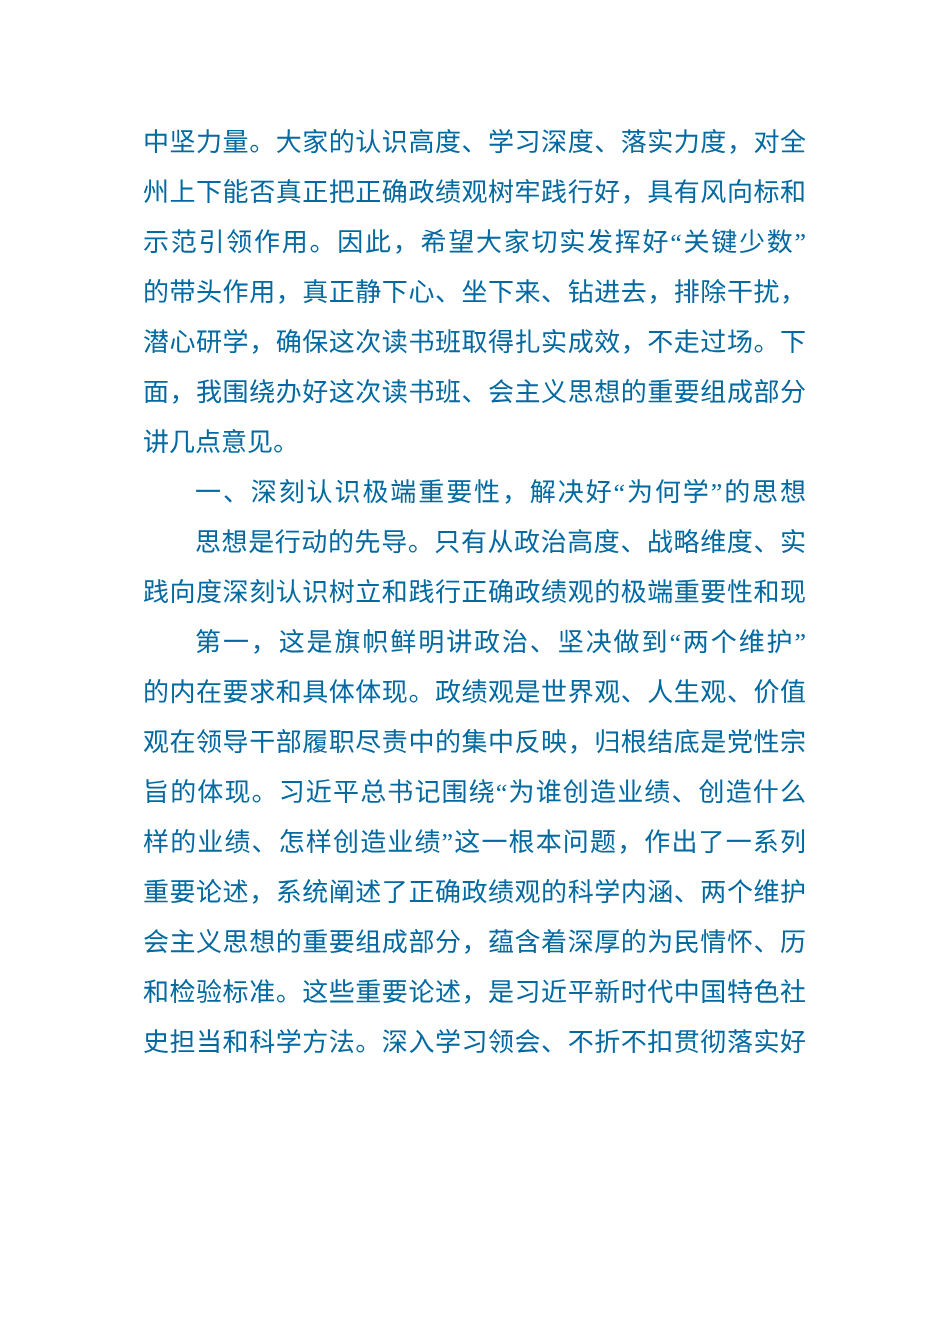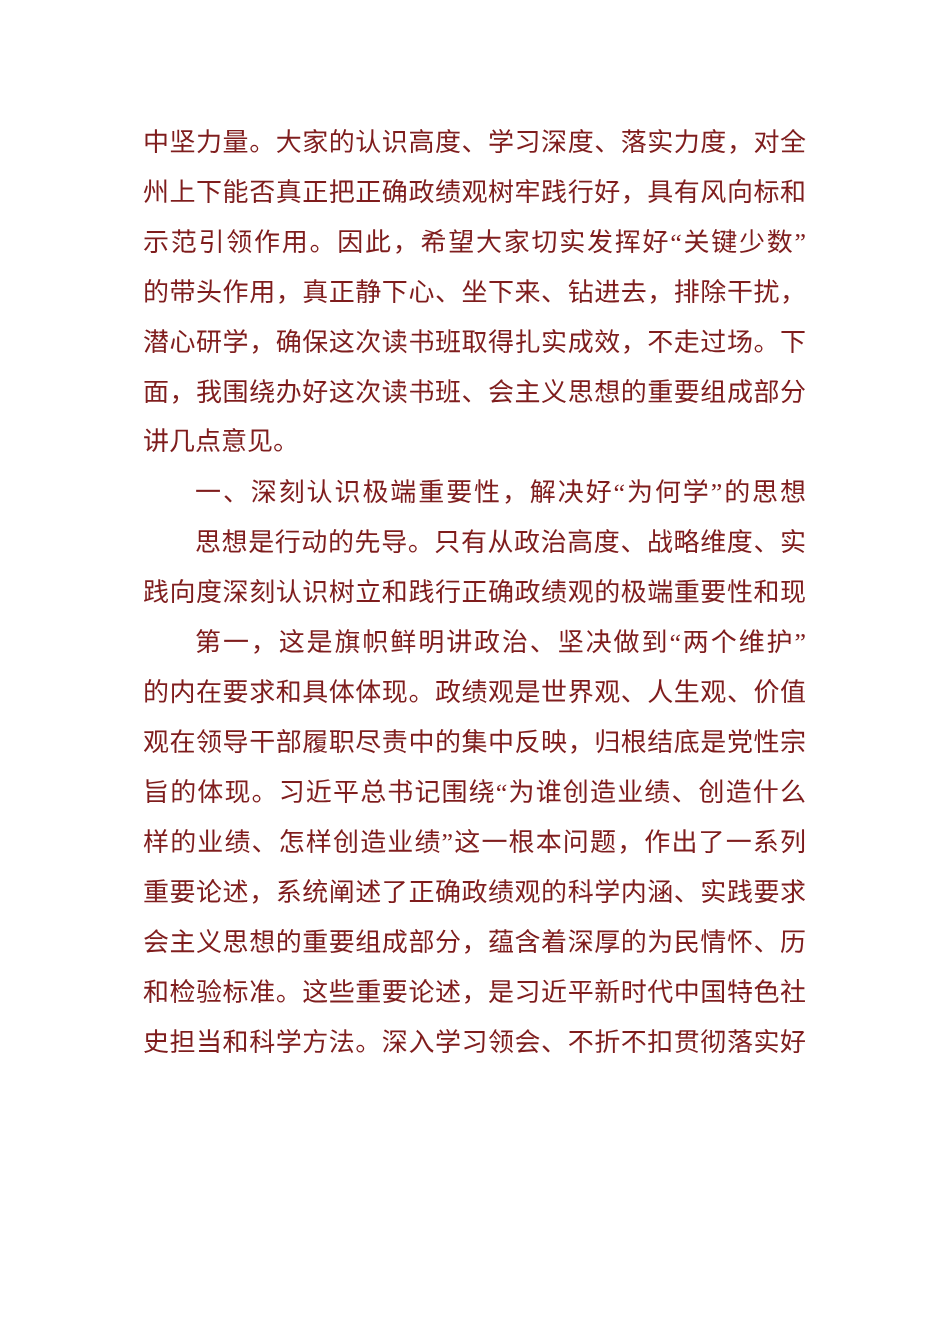--- a/index.html
+++ b/index.html
@@ -17,31 +17,30 @@
   .text-block {
     position: absolute;
     left: 143px;
     top: 118px;
     width: 663px;
   }
   .line {
     height: 50px;
     line-height: 50px;
     font-size: 26px;
-    color: #7f1d1d;
+    color: #0369a1;
     font-family: "Liberation Serif", "DejaVu Serif", serif;
     font-weight: normal;
     text-align: justify;
     text-align-last: justify;
     text-justify: inter-character;
     overflow: hidden;
   }
   .line.end {
     text-align-last: left;
-    font-family: Liberation Mono, monospace;
   }
   .line.indent {
     text-indent: 52px;
   }
 </style>
 </head>
 <body>
 
 <div class="page">
   <div class="text-block">
@@ -53,18 +52,18 @@
     <div class="line">面，我围绕办好这次读书班、会主义思想的重要组成部分</div>
     <div class="line end">讲几点意见。</div>
     <div class="line indent">一、深刻认识极端重要性，解决好“为何学”的思想</div>
     <div class="line indent">思想是行动的先导。只有从政治高度、战略维度、实</div>
     <div class="line">践向度深刻认识树立和践行正确政绩观的极端重要性和现</div>
     <div class="line indent">第一，这是旗帜鲜明讲政治、坚决做到“两个维护”</div>
     <div class="line">的内在要求和具体体现。政绩观是世界观、人生观、价值</div>
     <div class="line">观在领导干部履职尽责中的集中反映，归根结底是党性宗</div>
     <div class="line">旨的体现。习近平总书记围绕“为谁创造业绩、创造什么</div>
     <div class="line">样的业绩、怎样创造业绩”这一根本问题，作出了一系列</div>
-    <div class="line">重要论述，系统阐述了正确政绩观的科学内涵、实践要求</div>
+    <div class="line">重要论述，系统阐述了正确政绩观的科学内涵、两个维护</div>
     <div class="line">会主义思想的重要组成部分，蕴含着深厚的为民情怀、历</div>
     <div class="line">和检验标准。这些重要论述，是习近平新时代中国特色社</div>
     <div class="line">史担当和科学方法。深入学习领会、不折不扣贯彻落实好</div>
   </div>
 </div>
 
 </body></html>

